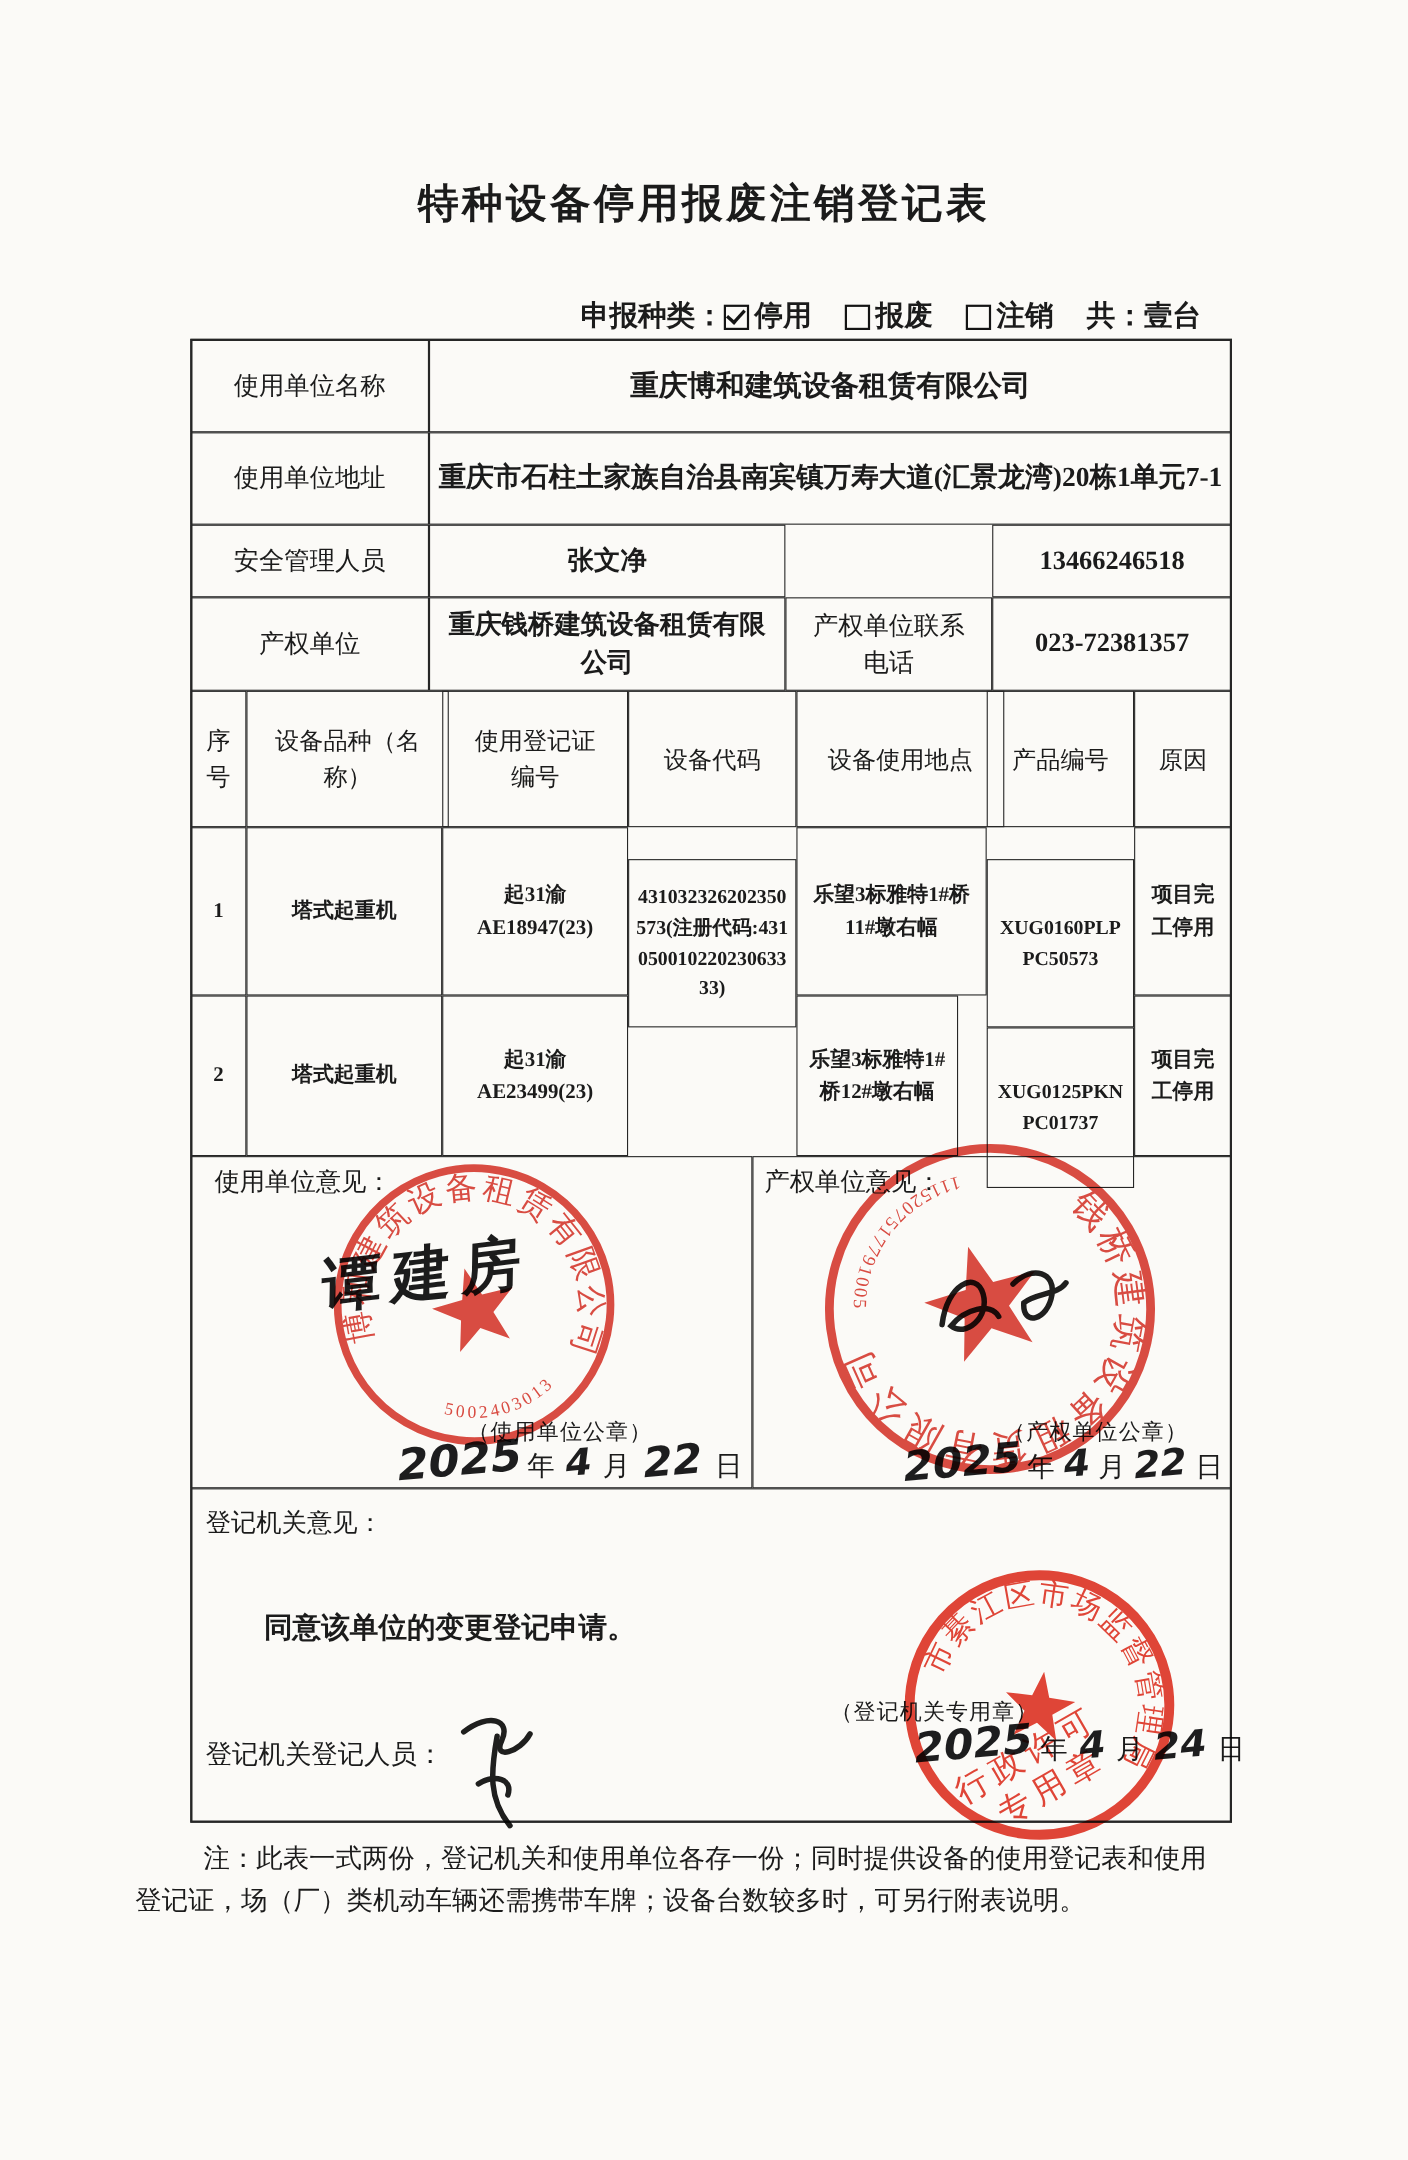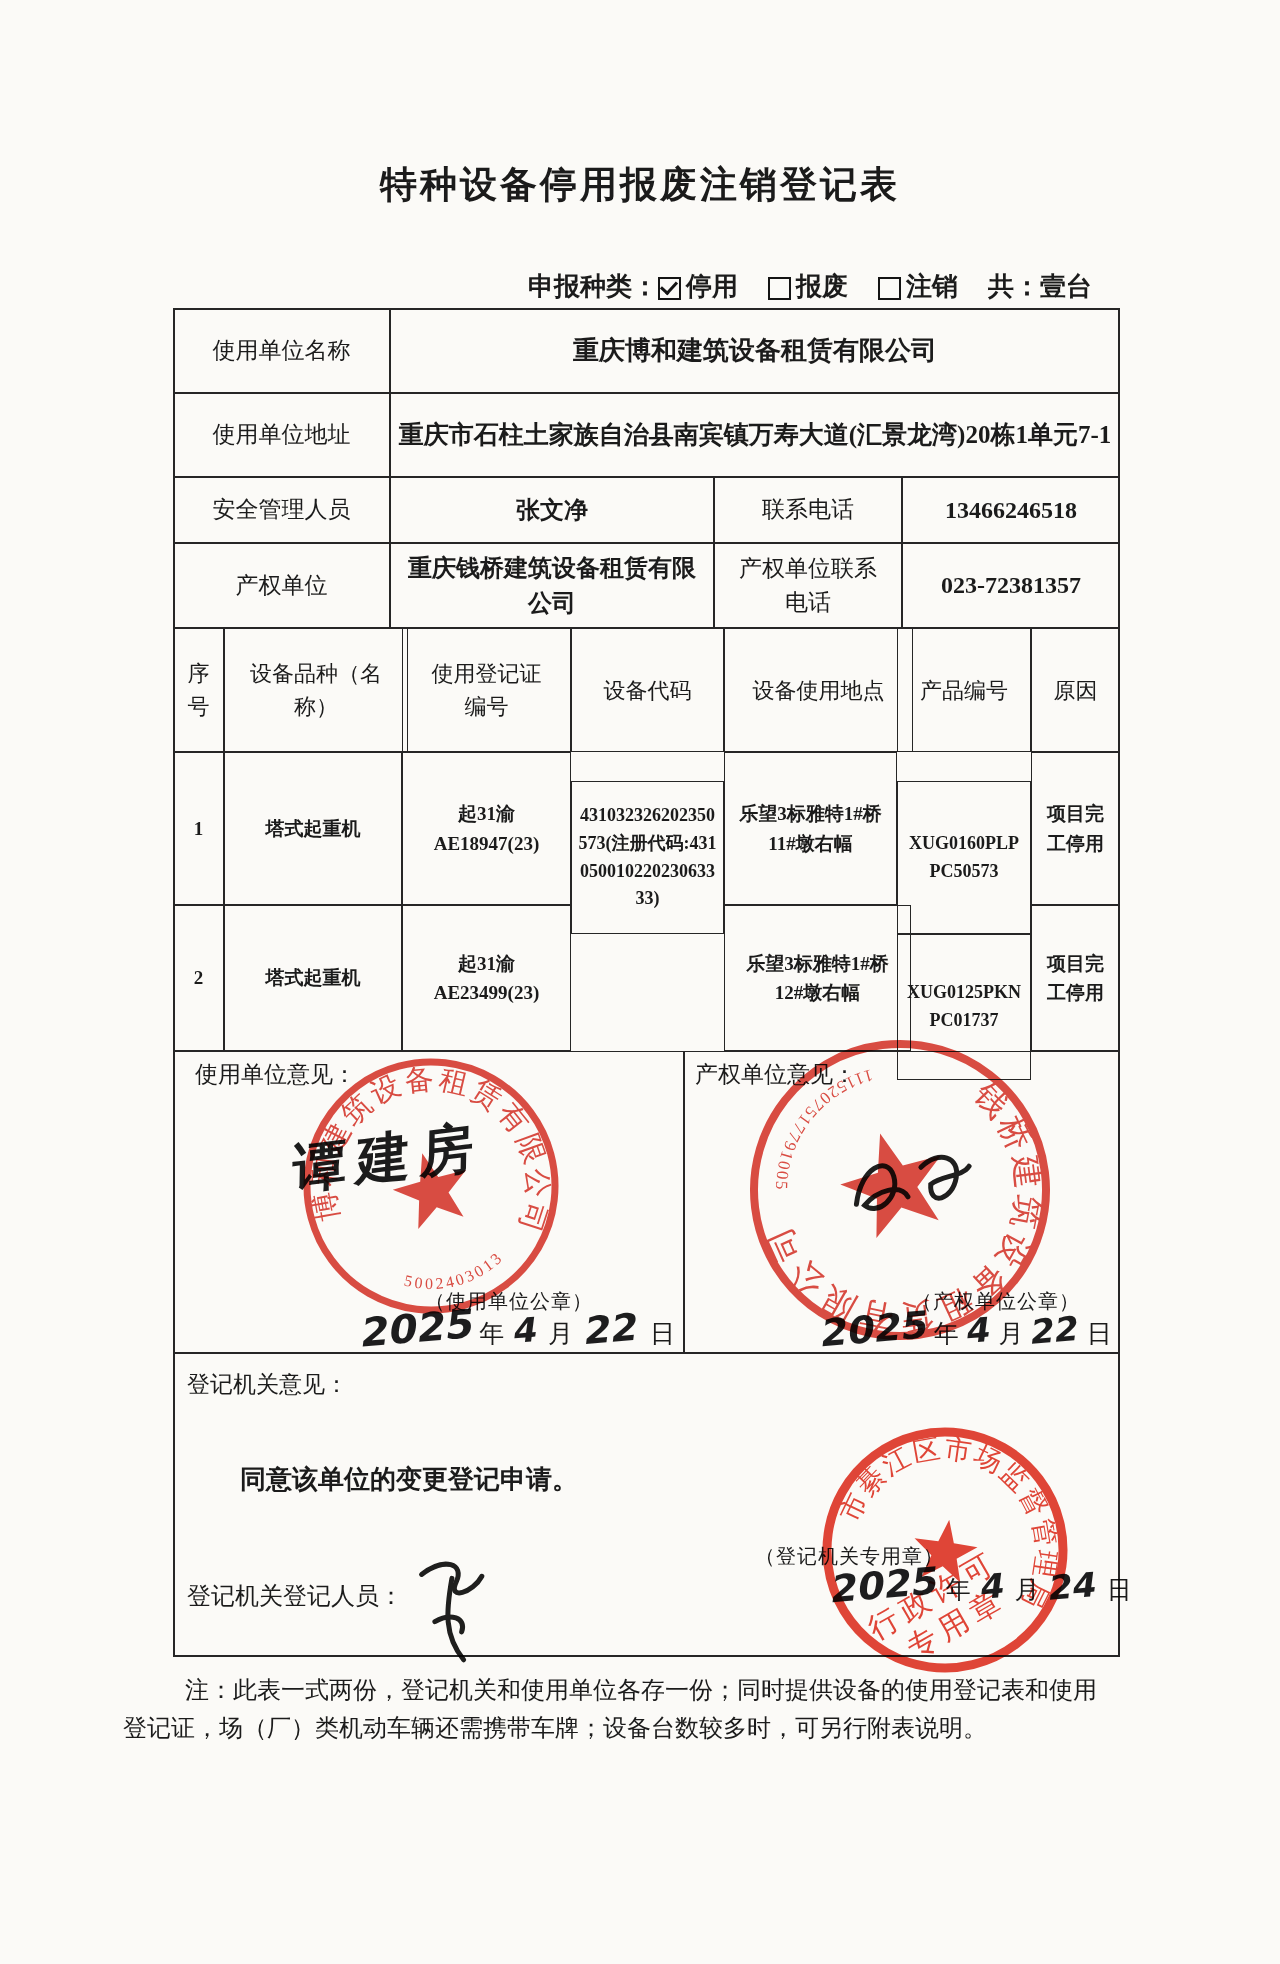--- a/index.html
+++ b/index.html
@@ -63,21 +63,20 @@
   </div>
 
   <div class="cell lab" style="left:173px;top:308px;width:217px;height:85px;">使用单位名称</div>
   <div class="cell big" style="left:390px;top:308px;width:730px;height:85px;">重庆博和建筑设备租赁有限公司</div>
 
   <div class="cell lab" style="left:173px;top:393px;width:217px;height:84px;">使用单位地址</div>
   <div class="cell big pad6" style="left:390px;top:393px;width:730px;height:84px;font-size:25px;">重庆市石柱土家族自治县南宾镇万寿大道(汇景龙湾)20栋1单元7-1</div>
 
   <div class="cell lab" style="left:173px;top:477px;width:217px;height:66px;">安全管理人员</div>
   <div class="cell val" style="left:390px;top:477px;width:324px;height:66px;">张文净</div>
-  <div class="cell lab" style="left:714px;top:477px;width:188px;height:66px;">联系电话</div>
   <div class="cell val" style="left:902px;top:477px;width:218px;height:66px;">13466246518</div>
 
   <div class="cell lab" style="left:173px;top:543px;width:217px;height:85px;">产权单位</div>
   <div class="cell val pad6" style="left:390px;top:543px;width:324px;height:85px;">重庆钱桥建筑设备租赁有限公司</div>
   <div class="cell lab" style="left:714px;top:543px;width:188px;height:85px;padding:0 16px;">产权单位联系电话</div>
   <div class="cell val" style="left:902px;top:543px;width:218px;height:85px;">023-72381357</div>
 
   <div class="cell hdr" style="left:173px;top:628px;width:51px;height:124px;padding:0 10px;">序号</div>
   <div class="cell hdr pad22" style="left:224px;top:628px;width:184px;height:124px;">设备品种（名称）</div>
   <div class="cell hdr pad22" style="left:402px;top:628px;width:169px;height:124px;">使用登记证编号</div>
@@ -90,21 +89,21 @@
   <div class="cell eq" style="left:224px;top:752px;width:178px;height:153px;">塔式起重机</div>
   <div class="cell eq pad10" style="left:402px;top:752px;width:169px;height:153px;">起31渝 AE18947(23)</div>
   <div class="cell code pad6" style="left:571px;top:752px;width:153px;height:153px;">431032326202350573(注册代码:43105001022023063333)</div>
   <div class="cell eq pad10" style="left:724px;top:752px;width:173px;height:153px;">乐望3标雅特1#桥11#墩右幅</div>
   <div class="cell code pad6" style="left:897px;top:752px;width:134px;height:153px;">XUG0160PLPPC50573</div>
   <div class="cell eq pad6" style="left:1031px;top:752px;width:89px;height:153px;">项目完工停用</div>
 
   <div class="cell eq" style="left:173px;top:905px;width:51px;height:146px;">2</div>
   <div class="cell eq" style="left:224px;top:905px;width:178px;height:146px;">塔式起重机</div>
   <div class="cell eq pad10" style="left:402px;top:905px;width:169px;height:146px;">起31渝 AE23499(23)</div>
-  <div class="cell eq pad10" style="left:724px;top:905px;width:187px;height:146px;">乐望3标雅特1#桥12#墩右幅</div>
+  <div class="cell eq pad10" style="left:724px;top:905px;width:147px;height:146px;">乐望3标雅特1#桥12#墩右幅</div>
   <div class="cell code pad6" style="left:897px;top:905px;width:134px;height:146px;">XUG0125PKNPC01737</div>
   <div class="cell eq pad6" style="left:1031px;top:905px;width:89px;height:146px;">项目完工停用</div>
 
   <div class="cell" style="left:173px;top:1051px;width:511px;height:302px;"></div>
   <div class="cell" style="left:684px;top:1051px;width:436px;height:302px;"></div>
 
   <div class="abs note" style="left:195px;top:1058px;">使用单位意见：</div>
   <div class="abs note" style="left:695px;top:1058px;">产权单位意见：</div>
 
   <div class="abs sealnote" style="left:425px;top:1288px;">（使用单位公章）</div>

